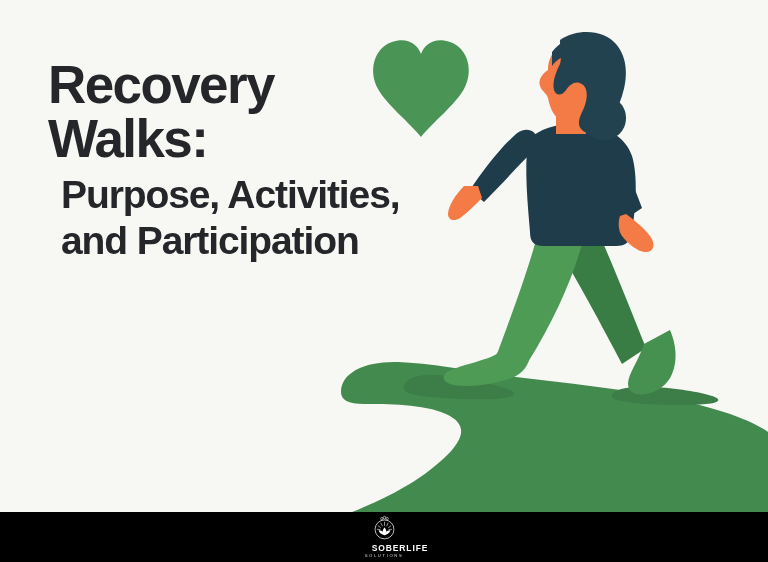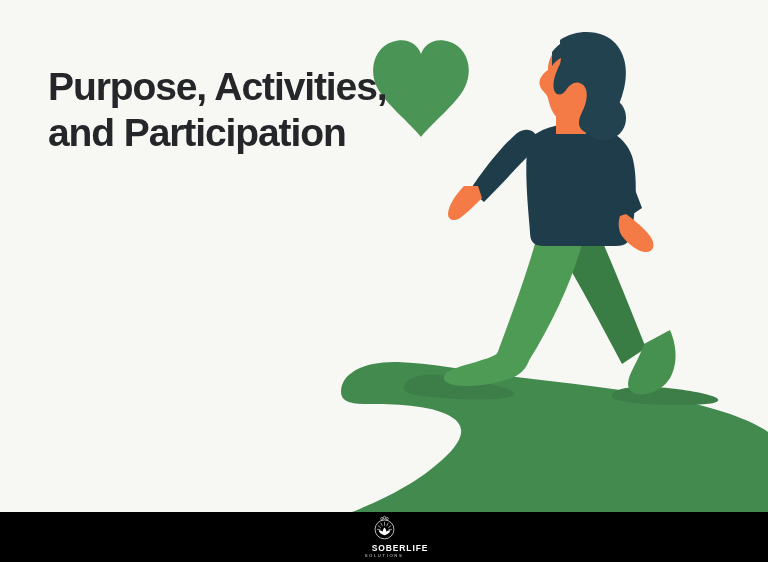--- a/index.html
+++ b/index.html
@@ -49,21 +49,21 @@
     margin: 0;
     white-space: pre-line;
   }
   .subhead {
     font-family: "Liberation Sans", sans-serif;
     font-weight: bold;
     color: #25262a;
     font-size: 39px;
     line-height: 1.18;
     letter-spacing: -1.1px;
-    margin: 6px 0 0 0;
+    margin: 6px 0 0 13px;
     white-space: pre-line;
   }
 
   
   #footer-bar {
     position: absolute;
     left: 0;
     top: 512px;
     width: 768px;
     height: 50px;
@@ -237,20 +237,22 @@
 
     <path fill="#22424f" d="M552,52
              C562,38 582,32 598,38
              C610,42 616,52 614,60
              C604,52 588,48 574,52
              C564,55 556,60 552,66 Z"></path>
 
   </svg>
 
   <div id="title-block">
+    <h1 class="headline">Recovery
+Walks:</h1>
     <h2 class="subhead">Purpose, Activities,
 and Participation</h2>
   </div>
 
   <div id="footer-bar">
     <div id="brand-logo">
 
       <svg id="brand-emblem" width="27" height="27" viewBox="0 0 60 60" xmlns="http://www.w3.org/2000/svg" aria-hidden="true">
         <circle cx="30" cy="32" r="21" fill="none" stroke="#ffffff" stroke-width="1.6"></circle>
 

